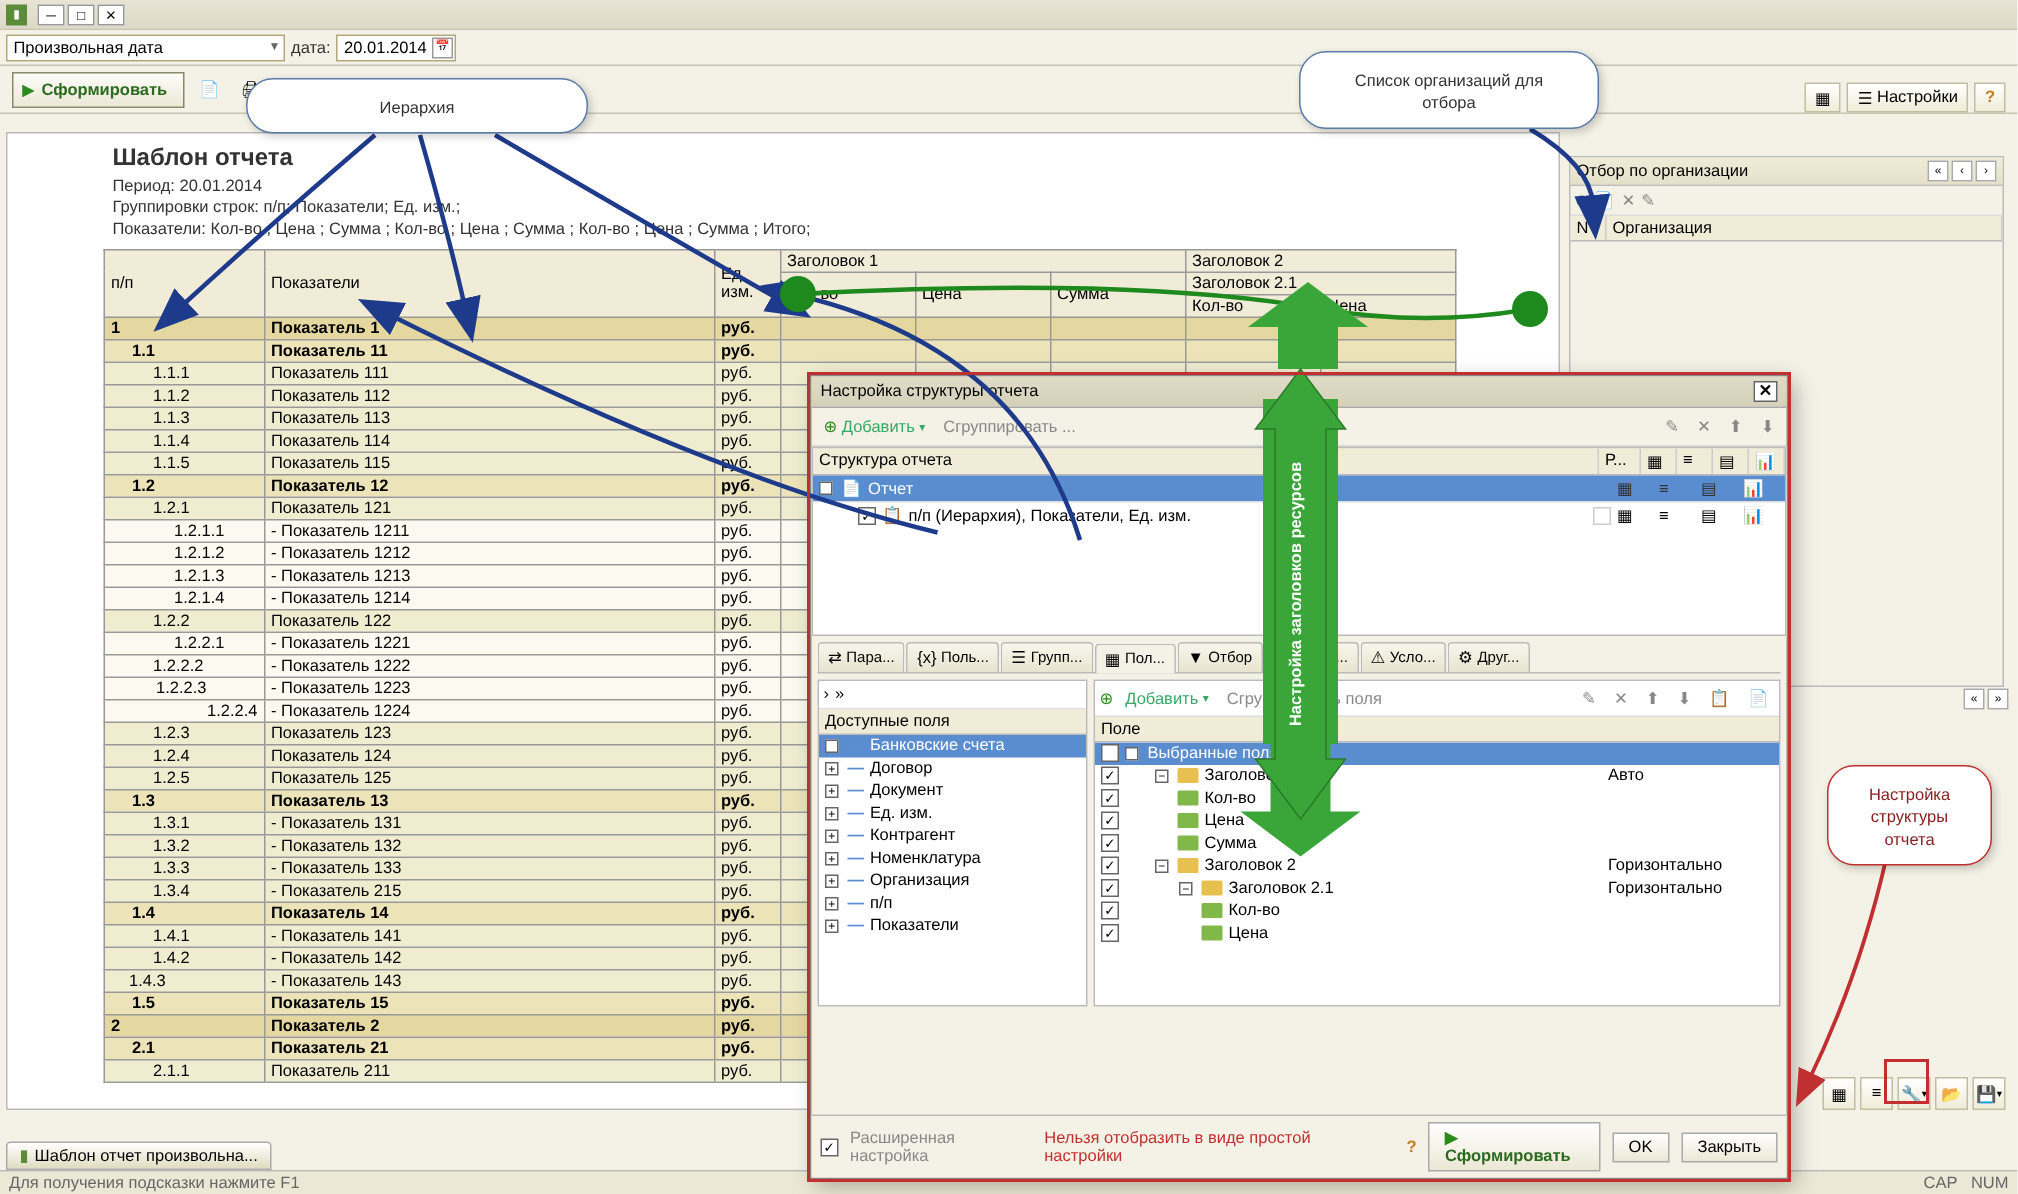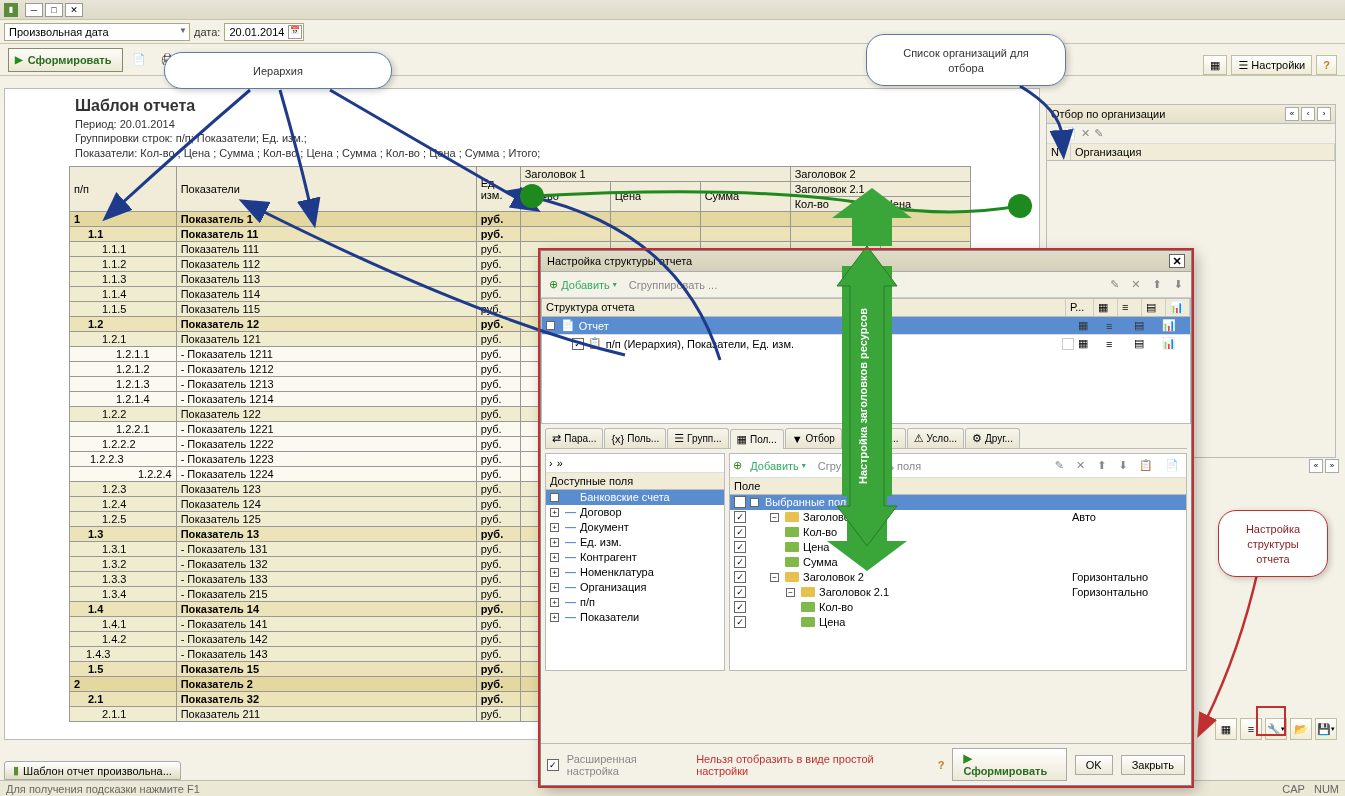--- a/index.html
+++ b/index.html
@@ -320,21 +320,21 @@
             <td style="padding-left:32px">1.2.2.2</td>
             <td>- Показатель 1222</td>
             <td>руб.</td>
             <td></td>
             <td></td>
             <td></td>
             <td></td>
             <td></td>
           </tr>
           <tr class="leaf">
-            <td style="padding-left:20px">1.2.2.3</td>
+            <td style="padding-left:34px">1.2.2.3</td>
             <td>- Показатель 1223</td>
             <td>руб.</td>
             <td></td>
             <td></td>
             <td></td>
             <td></td>
             <td></td>
           </tr>
           <tr class="leaf">
             <td style="padding-left:68px">1.2.2.4</td>
@@ -481,21 +481,21 @@
             <td>Показатель 2</td>
             <td>руб.</td>
             <td></td>
             <td></td>
             <td></td>
             <td></td>
             <td></td>
           </tr>
           <tr class="grp2">
             <td style="padding-left:18px">2.1</td>
-            <td>Показатель 32</td>
+            <td>Показатель 21</td>
             <td>руб.</td>
             <td></td>
             <td></td>
             <td></td>
             <td></td>
             <td></td>
           </tr>
           <tr class="grp3">
             <td style="padding-left:32px">2.1.1</td>
             <td>Показатель 211</td>

